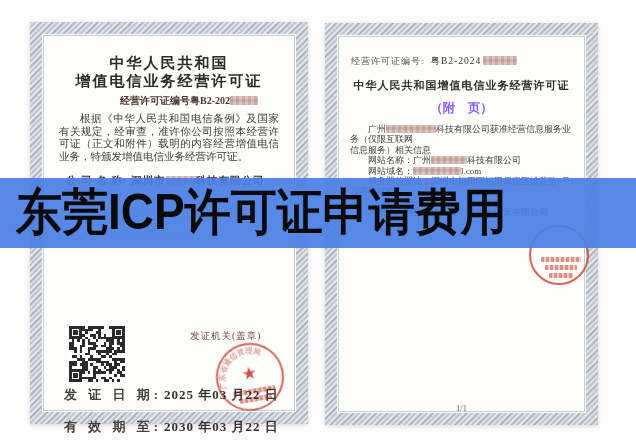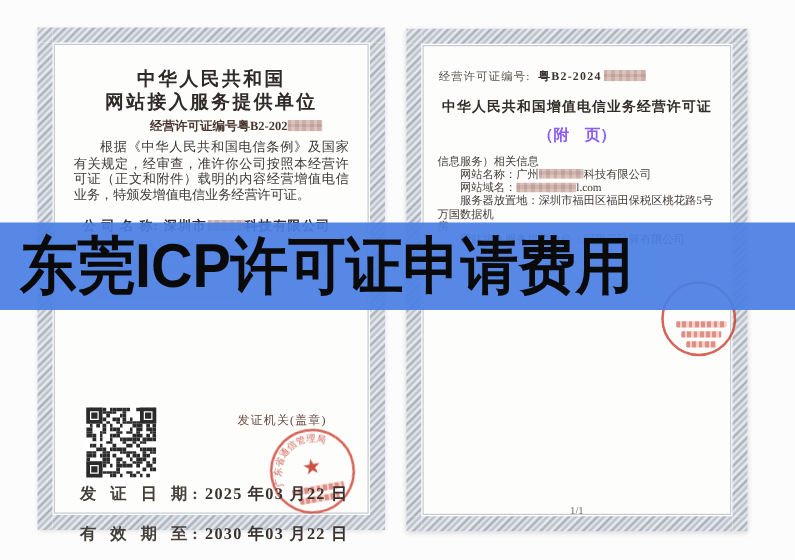--- a/index.html
+++ b/index.html
@@ -79,21 +79,21 @@
   .sr-c { left:18px; top:46px; width:24px; }
 
   .l-daterow { left:22px; font-size:13px; color:#443f3a; }
   .l-d1 { top:352px; }
   .l-d2 { top:384px; }
   .l-daterow .lab { letter-spacing:4px; font-weight:bold; }
   .l-daterow .val { position:absolute; left:100px; top:0; width:150px; font-weight:bold; color:#38332f; letter-spacing:1px; white-space:nowrap; }
 
   
   .r-licline { top:20px; left:14px; font-size:9px; color:#55504a; letter-spacing:1px; }
-  .r-licline .num { font-weight:bold; font-size:9.5px; color:#3a332e; margin-left:6px; }
+  .r-licline .num { font-weight:normal; font-size:9.5px; color:#3a332e; margin-left:6px; }
   .r-title { top:43px; left:0; right:0; text-align:center; font-size:11px; font-weight:bold; color:#322e2a; letter-spacing:1px; }
   .r-subtitle { top:65px; left:0; right:0; text-align:center; font-size:12.5px; font-weight:bold; color:#8b5cf6; }
   .r-body { top:89px; left:13px; right:13px; font-size:9px; line-height:10.4px; color:#403c38; }
   .r-body .ind { text-indent:2em; }
   .r-pagenum { top:368px; left:0; right:0; text-align:center; font-size:8.5px; color:#6a6a72; }
 
   
   .rdct {
     display:inline-block; height:9px; vertical-align:-1px; border-radius:1px;
     background:
@@ -121,21 +121,21 @@
     transform:scaleY(1.08);
   }
 </style>
 </head>
 <body>
 
 <div class="cert cert-left">
   <div class="cert-inner-line"></div>
 
   <div class="abs l-title l-title1">中华人民共和国</div>
-  <div class="abs l-title l-title2">网站接入服务提供单位</div>
+  <div class="abs l-title l-title2">增值电信业务经营许可证</div>
 
   <div class="abs l-licline">
     <span>经营许可证编号粤B2-202</span><span class="rdct" style="width:28px"></span>
   </div>
 
   <div class="abs l-para">根据《中华人民共和国电信条例》及国家有关规定，经审查，准许你公司按照本经营许可证（正文和附件）载明的内容经营增值电信业务，特颁发增值电信业务经营许可证。</div>
 
   <div class="abs l-company">
     <span>公 司 名 称: 深圳市</span><span class="rdct" style="width:30px"></span><span>科技有限公司</span>
   </div>
@@ -621,20 +621,23 @@
   <div class="cert-inner-line"></div>
 
   <div class="abs r-licline">
     <span>经营许可证编号:</span><span class="num">粤B2-2024</span><span class="rdct" style="width:34px;margin-left:2px"></span>
   </div>
 
   <div class="abs r-title">中华人民共和国增值电信业务经营许可证</div>
   <div class="abs r-subtitle">（附　页）</div>
 
   <div class="abs r-body">
+    <div class="ind">
+      <span>广州</span><span class="rdct sm" style="width:50px"></span><span>科技有限公司获准经营信息服务业务（仅限互联网</span>
+    </div>
     <div>信息服务）相关信息</div>
     <div class="ind">
       <span>网站名称：广州</span><span class="rdct sm" style="width:36px"></span><span>科技有限公司</span>
     </div>
     <div class="ind">
       <span>网站域名：</span><span class="rdct sm" style="width:48px"></span><span>l.com</span>
     </div>
     <div class="ind">服务器放置地：深圳市福田区福田保税区桃花路5号万国数据机</div>
     <div>房</div>
     <div class="ind">网站接入服务提供单位：阿里云计算有限公司</div>

